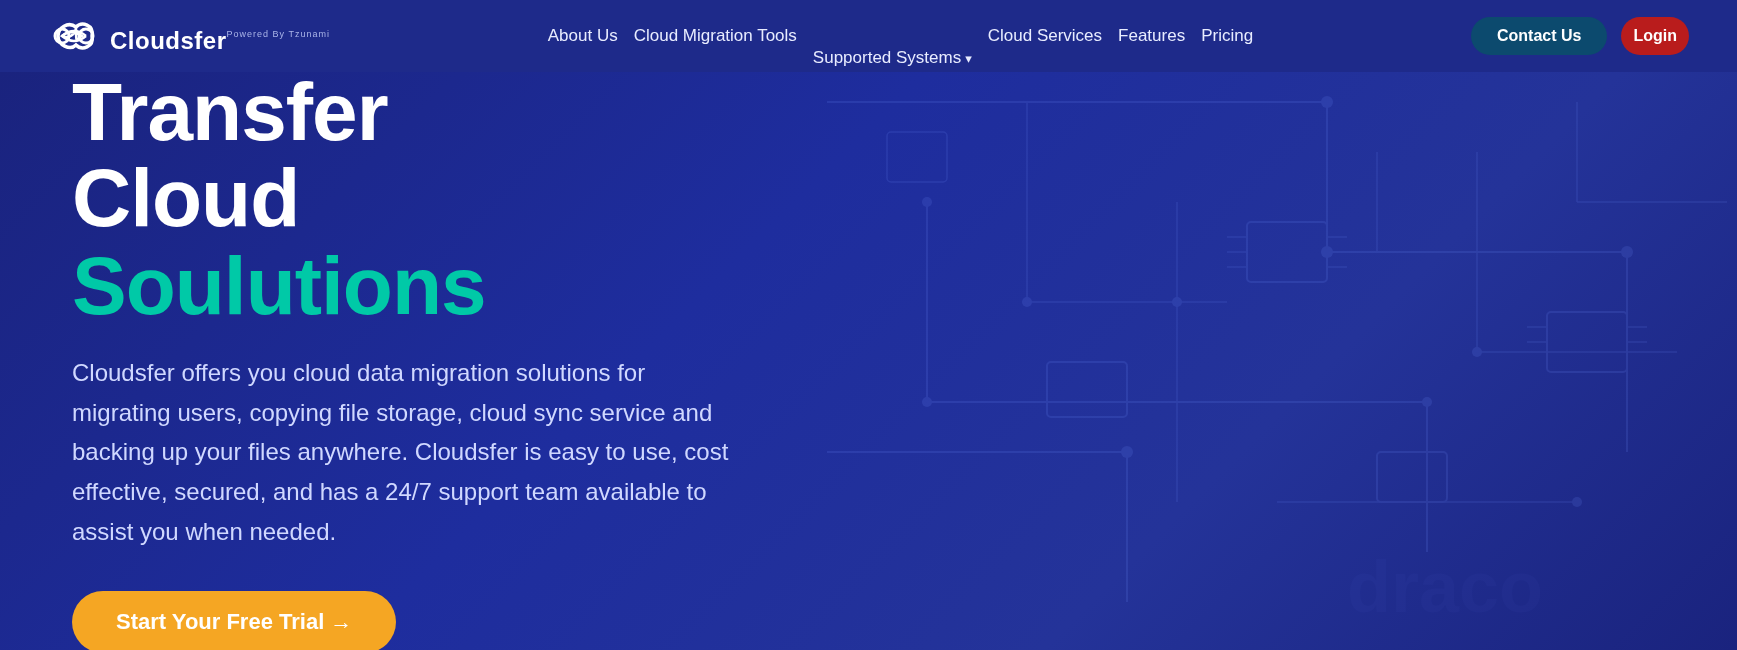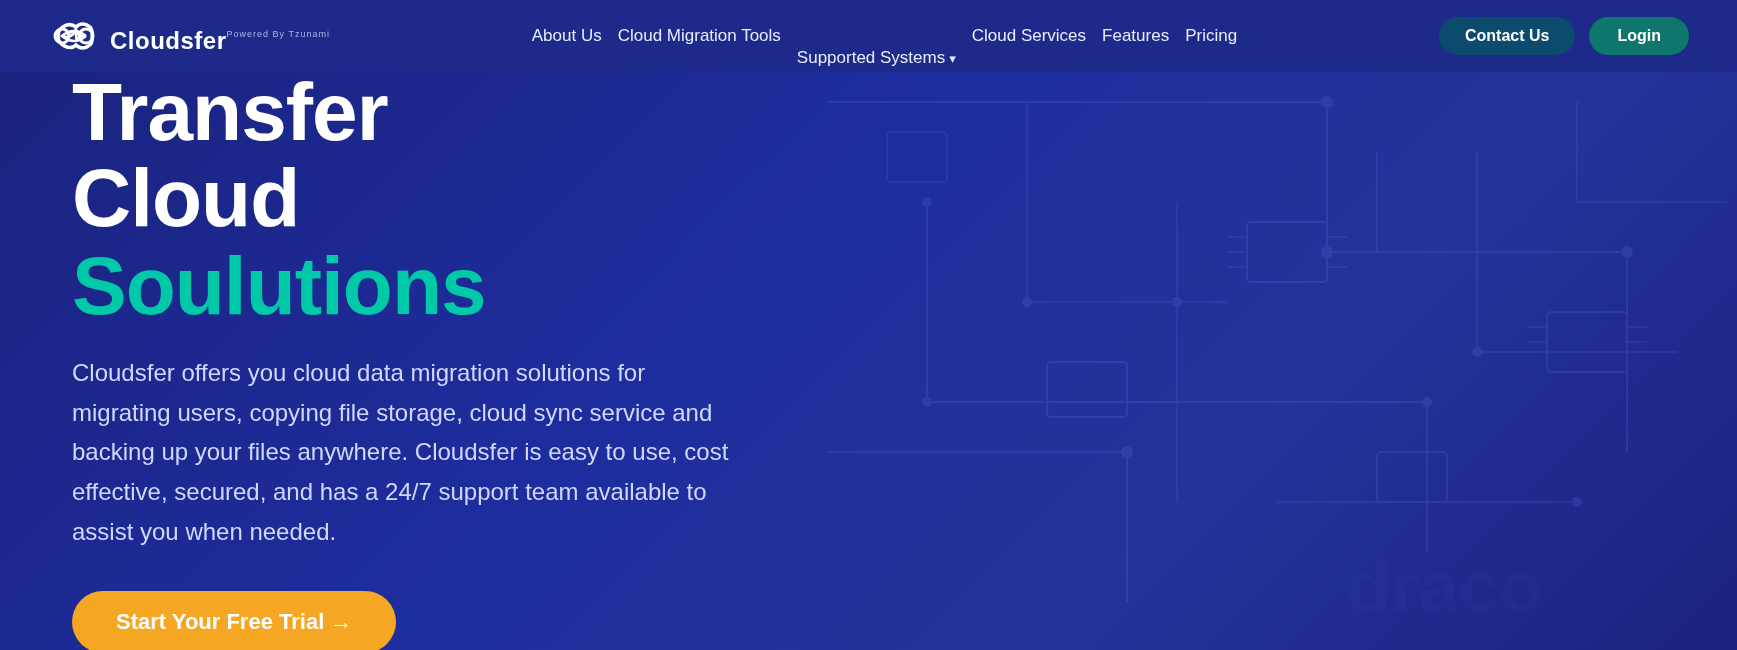--- a/index.html
+++ b/index.html
@@ -94,25 +94,25 @@
       border: none;
       border-radius: 30px;
       padding: 10px 26px;
       font-size: 16px;
       font-weight: 600;
       cursor: pointer;
       white-space: nowrap;
     }
 
     .btn-login {
-      background: #0f766e;
+      background: #b91c1c;
       color: #fff;
       border: none;
       border-radius: 30px;
-      padding: 10px 28px;
+      padding: 10px 12px;
       font-size: 16px;
       font-weight: 600;
       cursor: pointer;
     }
 
     
     .hero {
       position: relative;
       width: 100%;
       height: 578px;

